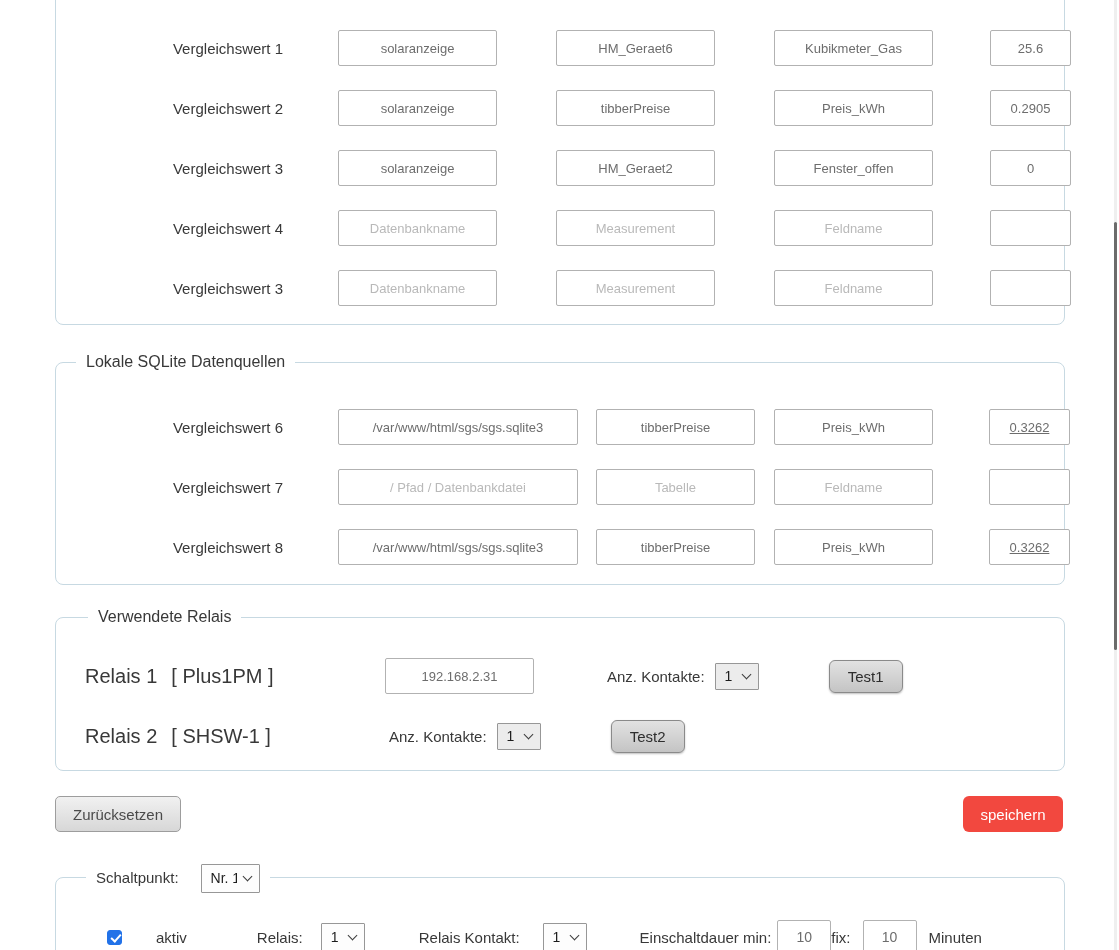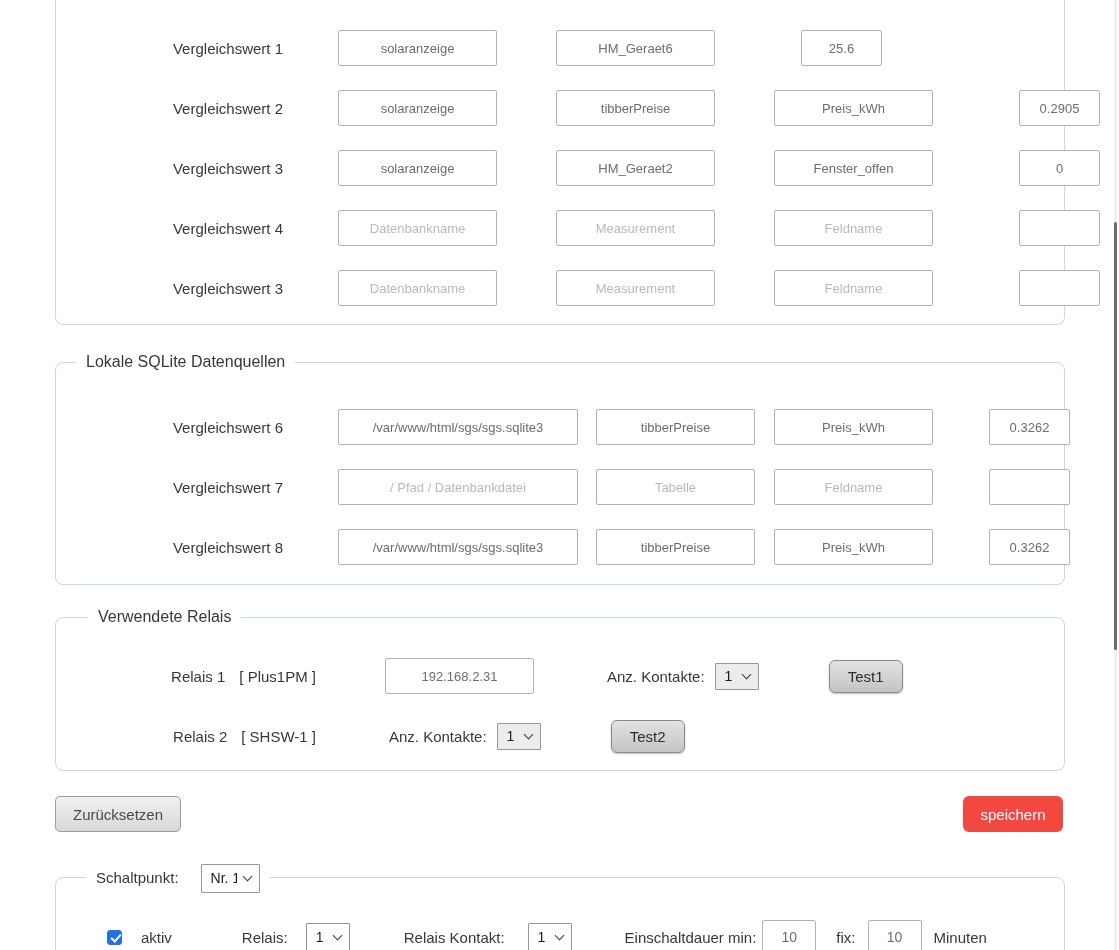--- a/index.html
+++ b/index.html
@@ -19,41 +19,41 @@
   .row { position: absolute; left: 0; right: 0; height: 36px; display: flex; align-items: center; }
   .rlabel { width: 227px; text-align: right; font-size: 15px; color: #383838; flex: 0 0 auto; margin-right: 55px; }
   .tin {
     height: 36px; border: 1px solid #b2b2b2; background: #fff; border-radius: 2px;
     font-family: "Liberation Sans", sans-serif; font-size: 13px; color: #6d6d6d;
     text-align: center; outline: none; flex: 0 0 auto;
   }
   .tin::placeholder { color: #b9b9b9; opacity: 1; }
   .w159 { width: 159px; } .w81 { width: 81px; } .w240 { width: 240px; }
   .w149 { width: 149px; } .w54 { width: 54px; height: 34px; font-size: 14px; }
-  .ml59 { margin-left: 59px; } .ml57 { margin-left: 86px; } .ml18 { margin-left: 18px; }
-  .ml19 { margin-left: 19px; } .ml56 { margin-left: 56px; } .ml69 { margin-left: 69px; }
+  .ml59 { margin-left: 59px; } .ml57 { margin-left: 57px; } .ml18 { margin-left: 18px; }
+  .ml19 { margin-left: 19px; } .ml56 { margin-left: 56px; text-decoration: underline; } .ml69 { margin-left: 69px; }
 
   
   .selwrap { position: relative; display: inline-block; flex: 0 0 auto; }
   .selwrap select {
     appearance: none; -webkit-appearance: none;
     font-family: "Liberation Sans", sans-serif; font-size: 14px; color: #1c1c1c;
     border: 1px solid #979797; border-radius: 1px; padding: 0 22px 0 9px; outline: none;
   }
   .chev {
     position: absolute; right: 9px; top: 50%; width: 7px; height: 7px;
     border-right: 1.6px solid #3c3c3c; border-bottom: 1.6px solid #3c3c3c;
     transform: translateY(-72%) rotate(45deg); pointer-events: none;
   }
   .sel-gray select { background: #ececec; width: 44px; height: 27px; }
   .sel-white select { background: #fdfdfd; width: 44px; height: 28px; }
   .sel-nr select { background: #fdfdfd; width: 59px; height: 29px; }
 
   
-  .relay-lab { width: 231px; font-size: 15px; flex: 0 0 auto; display: flex; justify-content: flex-end; }
+  .relay-lab { width: 231px; font-size: 20px; flex: 0 0 auto; display: flex; }
   .relay-model { margin-left: 14px; }
   .contacts-lab { font-size: 15px; margin-left: 73px; flex: 0 0 auto; }
   .contacts-sel { margin-left: 10px; }
   .test-btn {
     margin-left: 70px; width: 74px; height: 33px; border: 1px solid #8a8a8a; border-radius: 6px;
     background: linear-gradient(#e2e2e2, #c4c4c4); color: #2e2e2e; font-size: 15px;
     font-family: "Liberation Sans", sans-serif; box-shadow: 0 1px 2px rgba(0,0,0,0.25); cursor: pointer;
   }
 
   
@@ -88,20 +88,21 @@
   .sb-thumb { position: absolute; right: 2px; top: 222px; width: 3px; height: 428px; background: #6b6b6b; border-radius: 2px; }
 </style>
 </head>
 <body>
 
 <div class="fs" style="top:-31px; height:356px;">
   <div class="row" style="top:60px">
     <div class="rlabel">Vergleichswert 1</div>
     <input class="tin w159" value="solaranzeige" style="">
     <input class="tin w159 ml59" value="HM_Geraet6" style="">
+    <input class="tin w159 ml59" value="Kubikmeter_Gas" style="">
     <input class="tin w81 ml57" value="25.6" style="">
   </div>
   <div class="row" style="top:120px">
     <div class="rlabel">Vergleichswert 2</div>
     <input class="tin w159" value="solaranzeige" style="">
     <input class="tin w159 ml59" value="tibberPreise" style="">
     <input class="tin w159 ml59" value="Preis_kWh" style="">
     <input class="tin w81 ml57" value="0.2905" style="">
   </div>
   <div class="row" style="top:180px">
@@ -187,33 +188,33 @@
 <div class="fs" style="top:877px; height:120px;">
   <span class="legend sp-legend" style="left:30px">
     <span class="sp-title">Schaltpunkt:</span>
     <span class="selwrap sel-nr">
       <select><option>Nr. 1</option></select>
       <span class="chev"></span>
     </span>
   </span>
   <div class="row sp-row" style="top:41px">
     <input type="checkbox" class="cbx" checked="" style="">
-    <span class="lab" style="margin-left:19px">aktiv</span>
+    <span class="lab" style="margin-left:34px">aktiv</span>
     <span class="lab" style="margin-left:70px">Relais:</span>
     <span class="selwrap sel-white" style="margin-left:18px">
       <select><option>1</option></select>
       <span class="chev"></span>
     </span>
     <span class="lab" style="margin-left:54px">Relais Kontakt:</span>
     <span class="selwrap sel-white" style="margin-left:23px">
       <select><option>1</option></select>
       <span class="chev"></span>
     </span>
     <span class="lab" style="margin-left:53px">Einschaltdauer min:</span>
     <input class="tin w54" style="margin-left: 6px;" value="10">
-    <span class="lab" style="margin-left:20px">fix:</span>
+    <span class="lab" style="">fix:</span>
     <input class="tin w54" style="margin-left: 12px;" value="10">
     <span class="lab" style="margin-left:12px">Minuten</span>
   </div>
 </div>
 
 <div class="sb-track"></div>
 <div class="sb-thumb"></div>
 
 </body></html>

